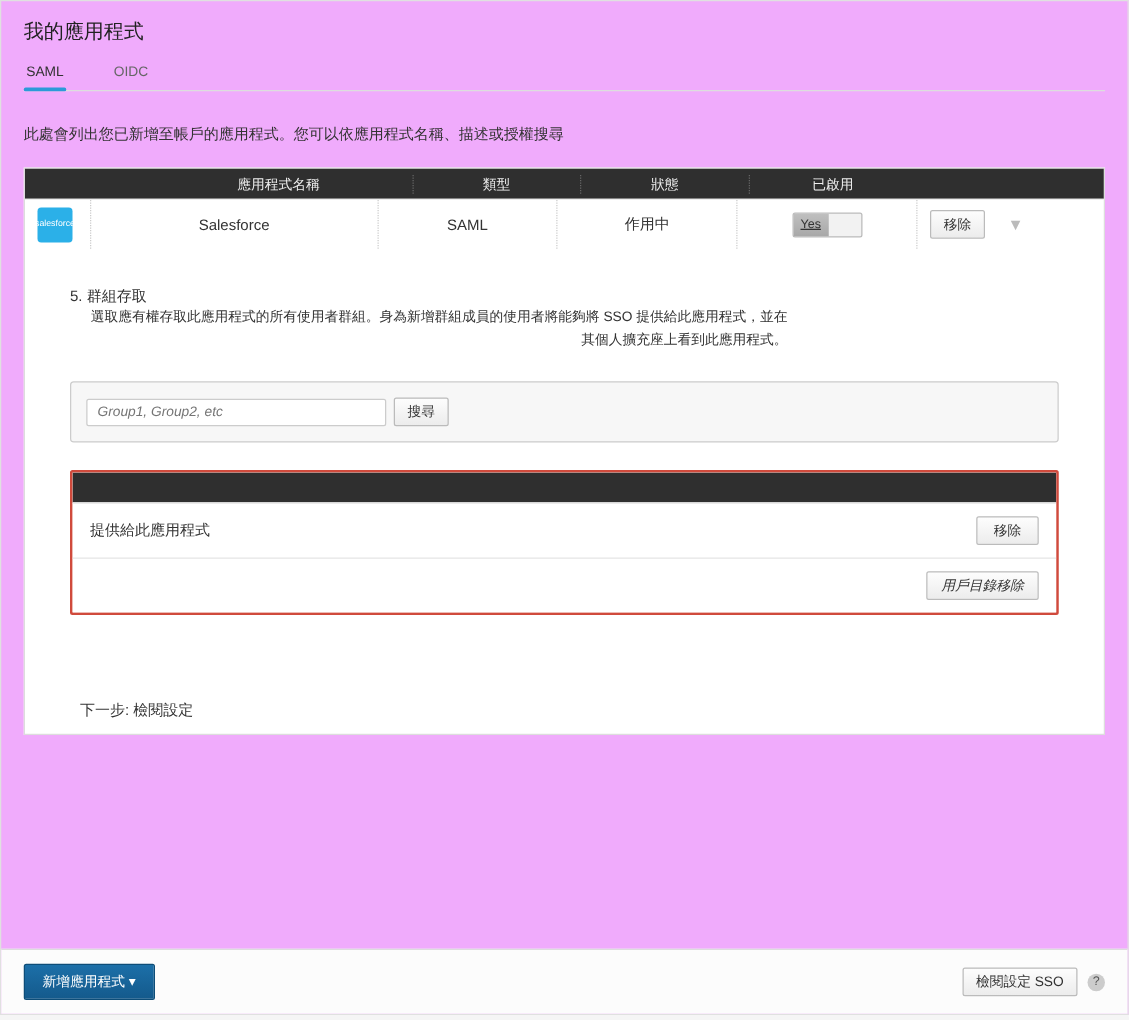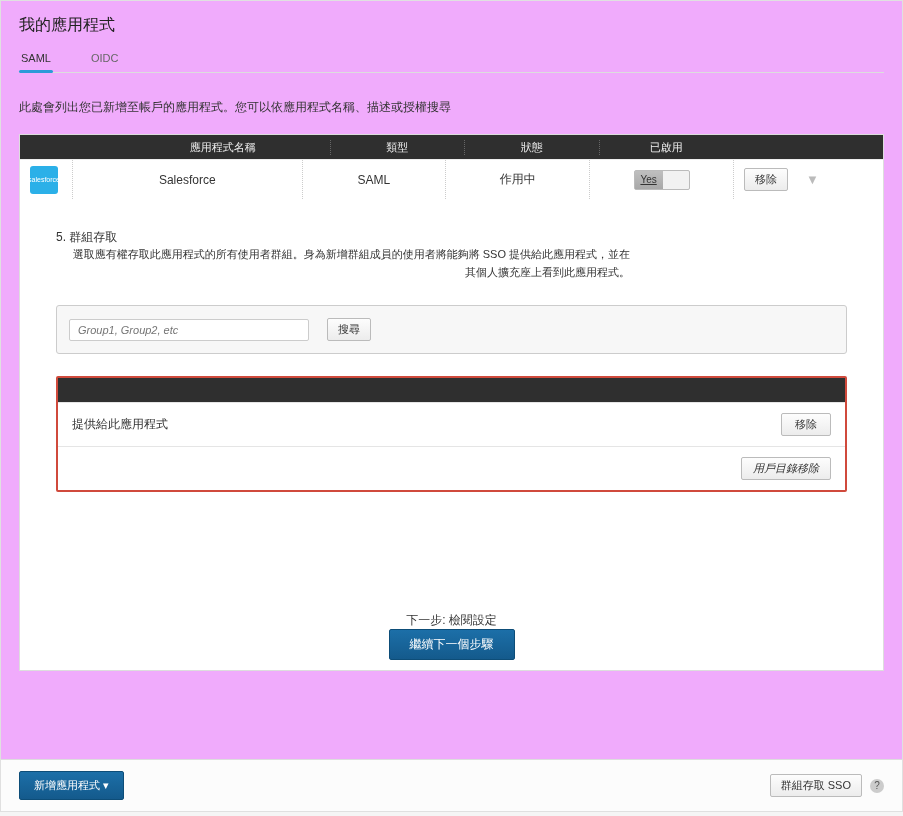--- a/index.html
+++ b/index.html
@@ -151,21 +151,21 @@
     max-width: 560px;
     text-align: right;
   }
   .search-box {
     border: 1px solid #ccc;
     border-radius: 3px;
     background: #f7f7f7;
     padding: 12px;
     display: flex;
     align-items: center;
-    gap: 18px;
+    gap: 6px;
     margin: 0 0 22px 0;
   }
   .search-box input {
     width: 240px;
     padding: 4px 8px;
     border: 1px solid #ccc;
     border-radius: 2px;
     font-size: 11px;
     font-style: italic;
     color: #999;
@@ -197,23 +197,22 @@
     border-radius: 2px;
     cursor: pointer;
     min-width: 50px;
     text-align: center;
   }
 
   .footer-row {
     display: flex;
     justify-content: space-between;
     align-items: center;
-    margin-top: 120px;
+    margin-top: 68px;
     padding: 0 8px;
-    flex-direction: column;
   }
   .next-label { font-size: 12px; }
   .primary-btn {
     background: linear-gradient(#1c6fa8,#145a8c);
     color: #fff;
     border: 1px solid #0d4d78;
     padding: 6px 20px;
     border-radius: 2px;
     font-size: 12px;
     cursor: pointer;
@@ -321,25 +320,24 @@
           <div class="rbtn">移除</div>
         </div>
         <div class="group-row">
           <span></span>
           <div class="rbtn" style="min-width:90px;font-style:italic;">用戶目錄移除</div>
         </div>
       </div>
 
       <div class="footer-row">
         <div class="next-label">下一步: 檢閱設定</div>
-        <div class="primary-btn">繼續下一個步驟</div>
       </div>
     </div>
   </div>
 
   <div class="bottom-bar">
     <div class="add-app-btn">新增應用程式 ▾</div>
     <div class="bottom-right">
-      <div class="btn">群組存取 SSO</div>
+      <div class="btn">檢閱設定 SSO</div>
       <div class="help-icon">?</div>
     </div>
   </div>
 </div>
 
 </body></html>

